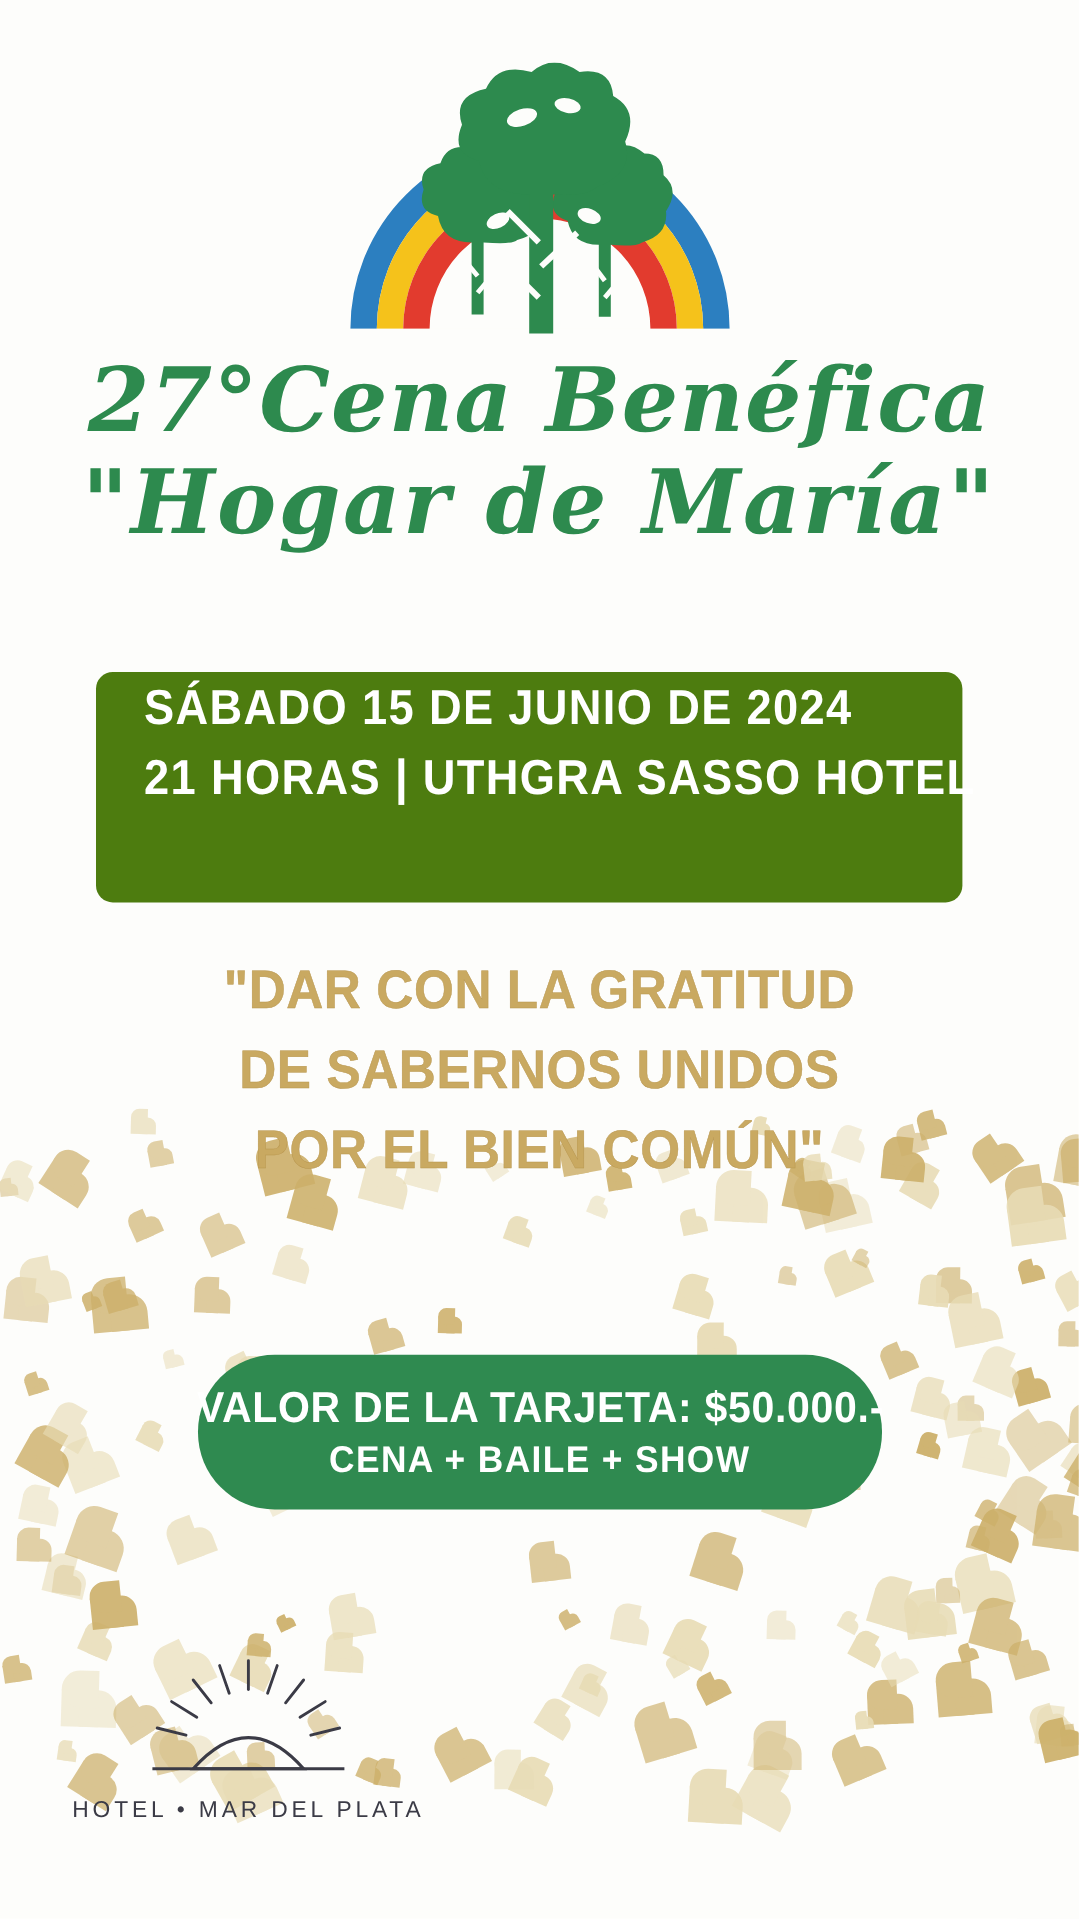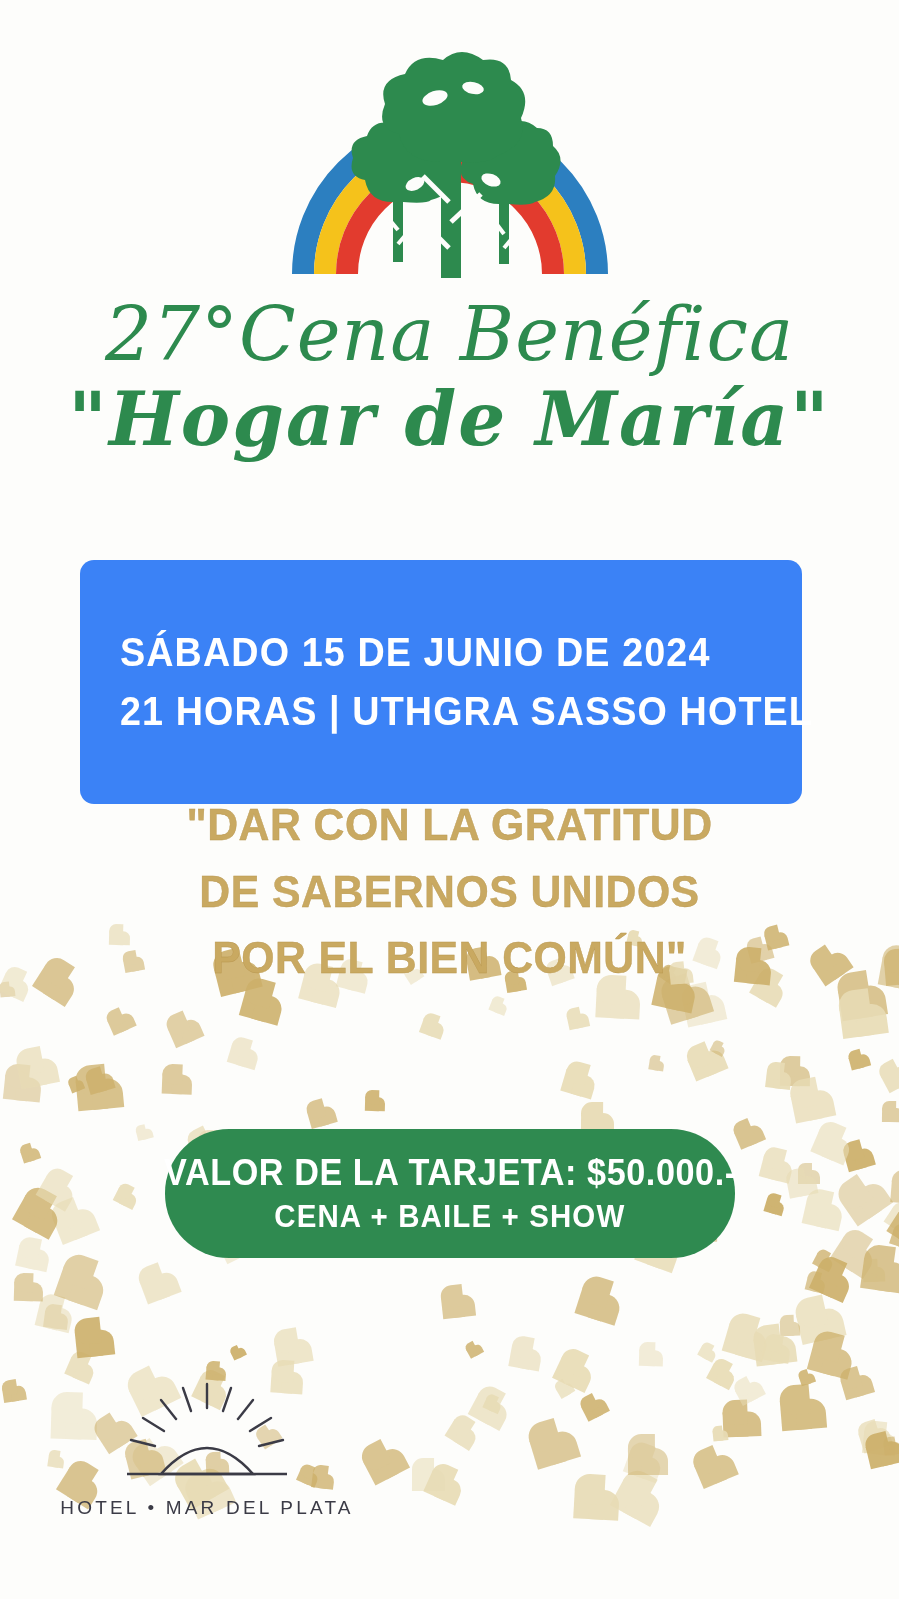--- a/index.html
+++ b/index.html
@@ -64,21 +64,21 @@
     position: absolute;
     top: 296px;
     left: 0;
     width: 899px;
     text-align: center;
     z-index: 2;
   }
   .title-line1 {
     font-family: "DejaVu Serif", serif;
     font-style: italic;
-    font-weight: 400;
+    font-weight: 700;
     font-size: 74px;
     line-height: 1.05;
     color: #2d8a4e;
     letter-spacing: 1px;
     margin: 0;
   }
   .title-line2 {
     font-family: "DejaVu Serif", serif;
     font-style: italic;
     font-weight: 700;
@@ -88,27 +88,27 @@
     letter-spacing: 2px;
     margin: 4px 0 0 0;
   }
 
   
   .date-banner {
     position: absolute;
     left: 80px;
     top: 560px;
     width: 722px;
-    height: 244px;
-    background: #3b82f6;
+    height: 192px;
+    background: #4d7c0f;
     border-radius: 14px;
     z-index: 2;
     display: flex;
     flex-direction: column;
-    justify-content: center;
+    justify-content: flex-start;
     padding: 0 40px;
     box-sizing: border-box;
   }
   .date-line {
     color: #ffffff;
     font-family: "Liberation Sans", sans-serif;
     font-weight: 700;
     font-size: 41px;
     letter-spacing: 1.2px;
     line-height: 1.45;

